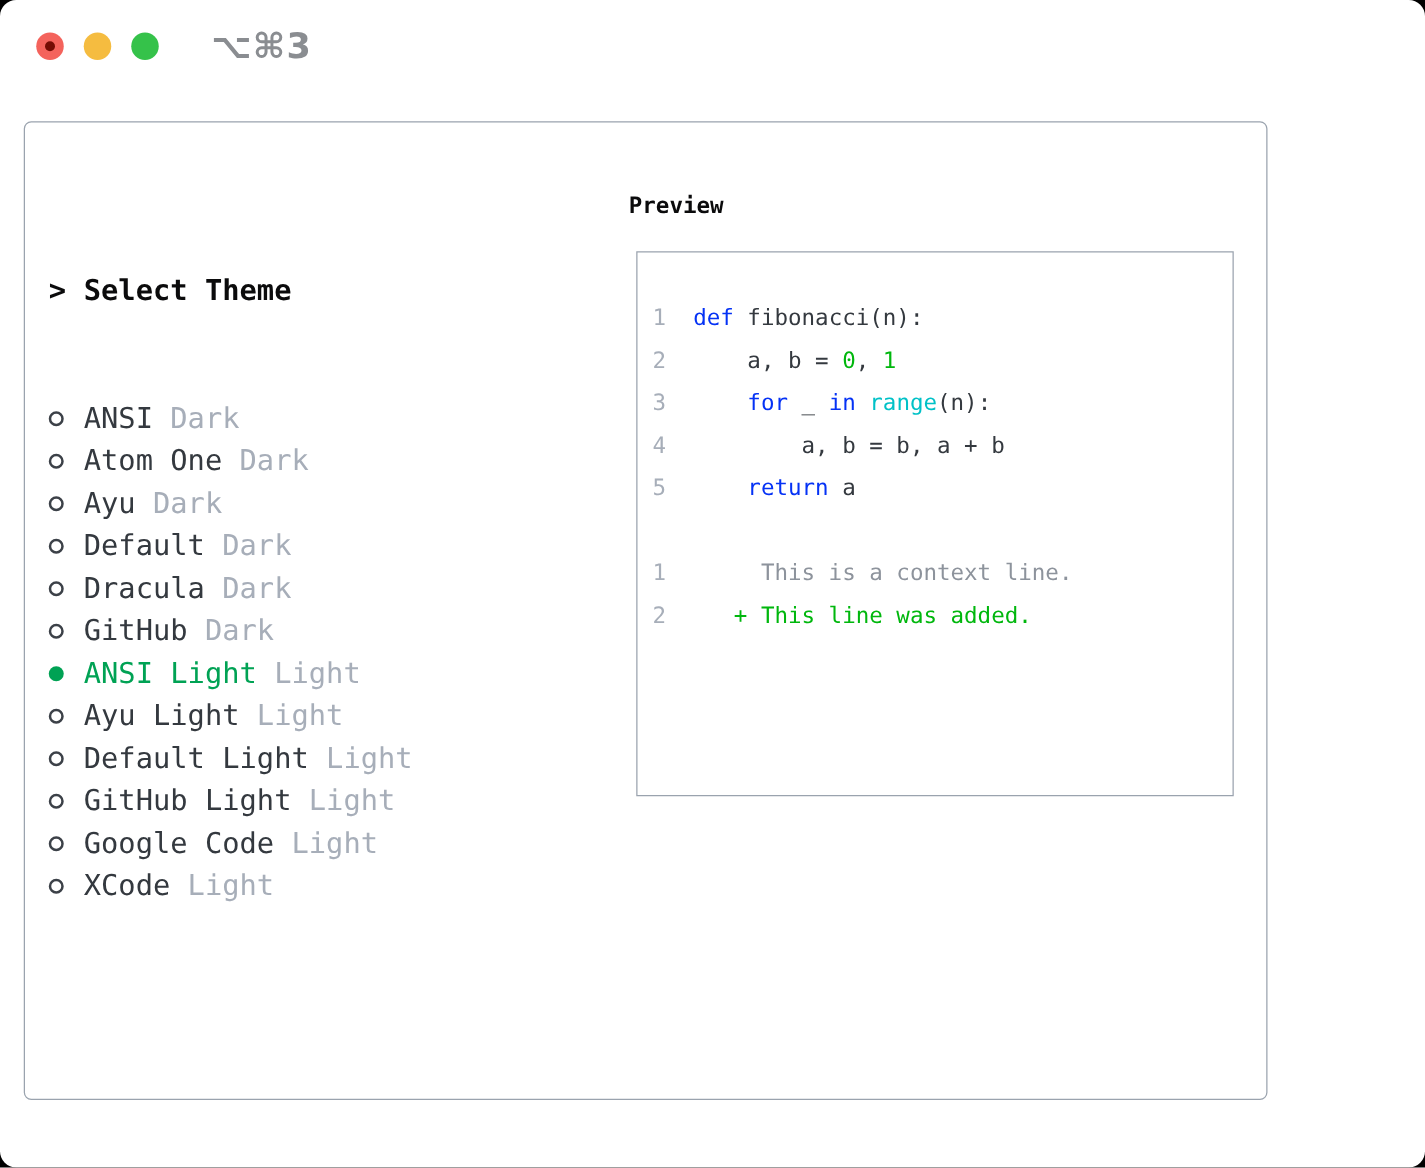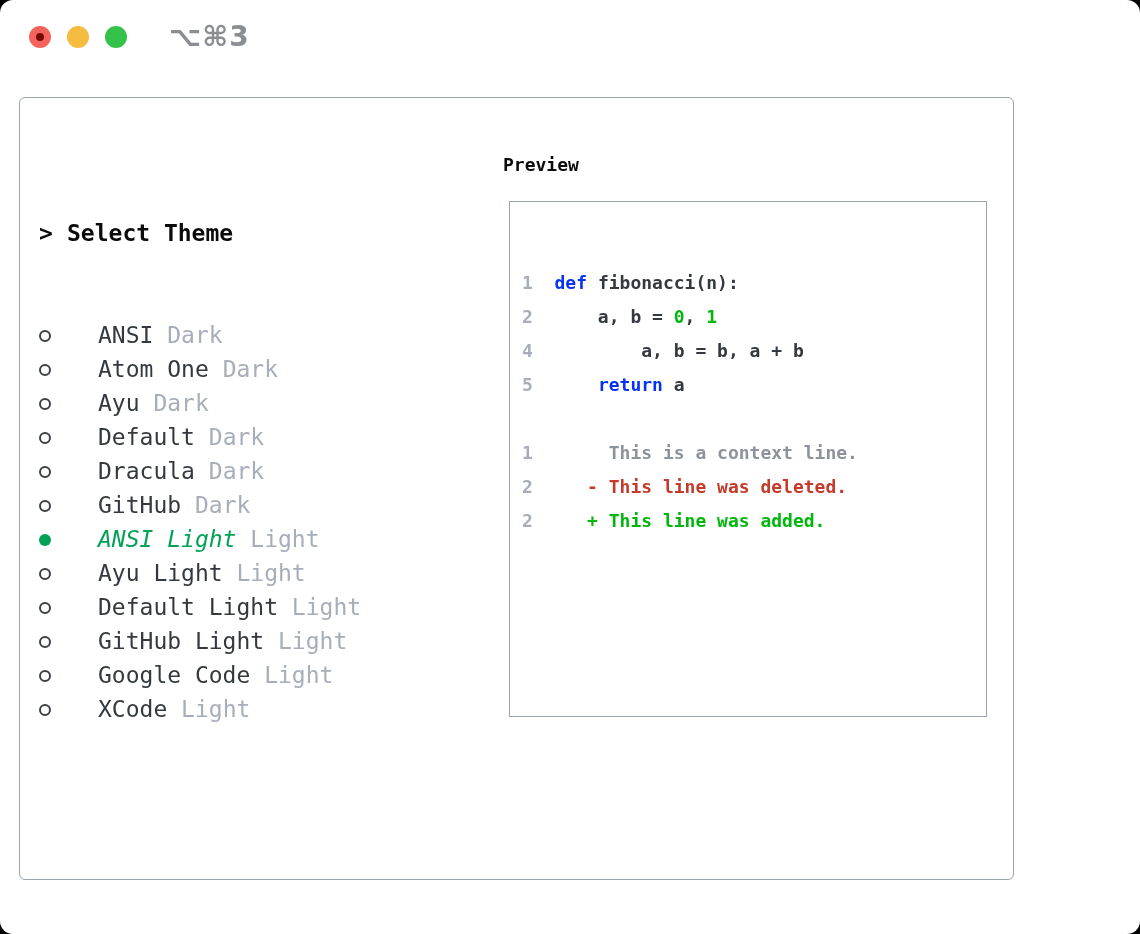--- a/index.html
+++ b/index.html
@@ -62,40 +62,39 @@
   .head-label{font-weight:bold;color:var(--heading);text-align:center;}
   .sub-head{padding-left:28px;color:var(--heading);}
   .bullet{
     display:inline-block;width:12px;height:12px;
     border:2px solid #3c4148;border-radius:50%;
     box-sizing:border-box;
     margin-right:16px;
     vertical-align:1px;
   }
   .bullet.sel{border:none;background:var(--green-accent);}
-  .iname{color:var(--fg);margin-left:31px;}
-  .iname.sel{color:var(--green-accent);font-style:italic;}
+  .iname{color:var(--fg);}
+  .iname.sel{color:var(--green-accent);}
   .itag{color:var(--muted);}
   
   .right-col{
     position:absolute;left:483px;top:50px;
     font-size:18px;line-height:34px;
   }
   .preview-title{
     height:34px;
     font-weight:bold;color:var(--heading);
   }
   .preview-box{
     margin-left:6px;margin-top:19px;
-    width:478px;height:516px;
+    width:478px;height:436px;
     border:1.5px solid var(--border);
     box-sizing:border-box;
-    padding:64px 0 0 12px;
+    padding:36px 0 0 12px;
     overflow:hidden;
-    font-weight:bold;
   }
   .pline{height:34px;white-space:pre;}
   .lnum{color:var(--line-number);}
   .c-fg{color:var(--fg);}
   .c-keyword{color:var(--keyword);}
   .c-literal{color:var(--literal);}
   .c-builtin{color:var(--builtin);}
   .c-context{color:var(--context);}
   .c-deleted{color:var(--deleted);}
   .c-added{color:var(--added);}
@@ -125,24 +124,24 @@
       
       
     </div>
 
     <div class="right-col">
       <div class="preview-title">Preview</div>
       <div class="preview-box">
         <div id="preview-lines">
             <div class="pline"><span class="lnum">1</span><span class="c-fg">  </span><span class="c-keyword">def</span><span class="c-fg"> fibonacci(n):</span></div>
             <div class="pline"><span class="lnum">2</span><span class="c-fg">      a, b = </span><span class="c-literal">0</span><span class="c-fg">, </span><span class="c-literal">1</span></div>
+            <div class="pline"><span class="lnum">3</span><span class="c-fg">      </span><span class="c-keyword">for</span><span class="c-fg"> _ </span><span class="c-keyword">in</span><span class="c-fg"> </span><span class="c-builtin">range</span><span class="c-fg">(n):</span></div>
             <div class="pline"><span class="lnum">4</span><span class="c-fg">          a, b = b, a + b</span></div>
             <div class="pline"><span class="lnum">5</span><span class="c-fg">      </span><span class="c-keyword">return</span><span class="c-fg"> a</span></div>
             <div class="pline"><span class="lnum"></span></div>
             <div class="pline"><span class="lnum">1</span><span class="c-context">       This is a context line.</span></div>
-            <div class="pline"><span class="lnum">2</span><span class="c-fg">     </span><span class="c-deleted">- This line was deleted.</span></div>
             <div class="pline"><span class="lnum">2</span><span class="c-fg">     </span><span class="c-added">+ This line was added.</span></div>
           </div>
       </div>
     </div>
 
   </div>
 </div>
 
 </body></html>

